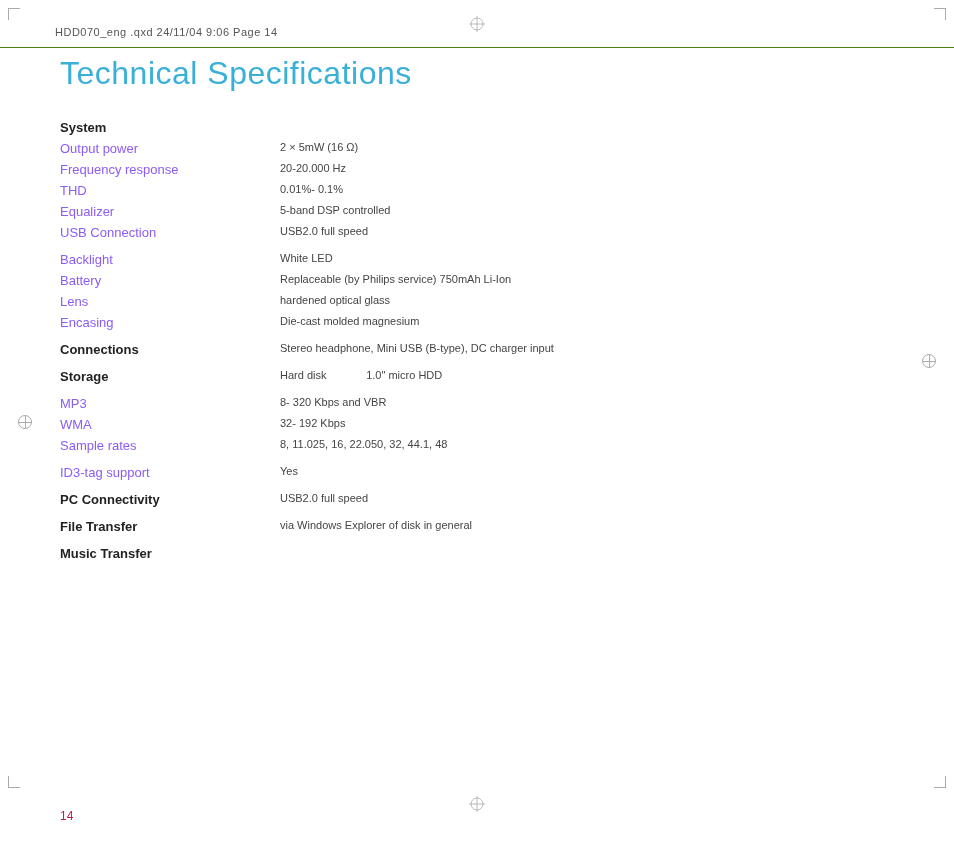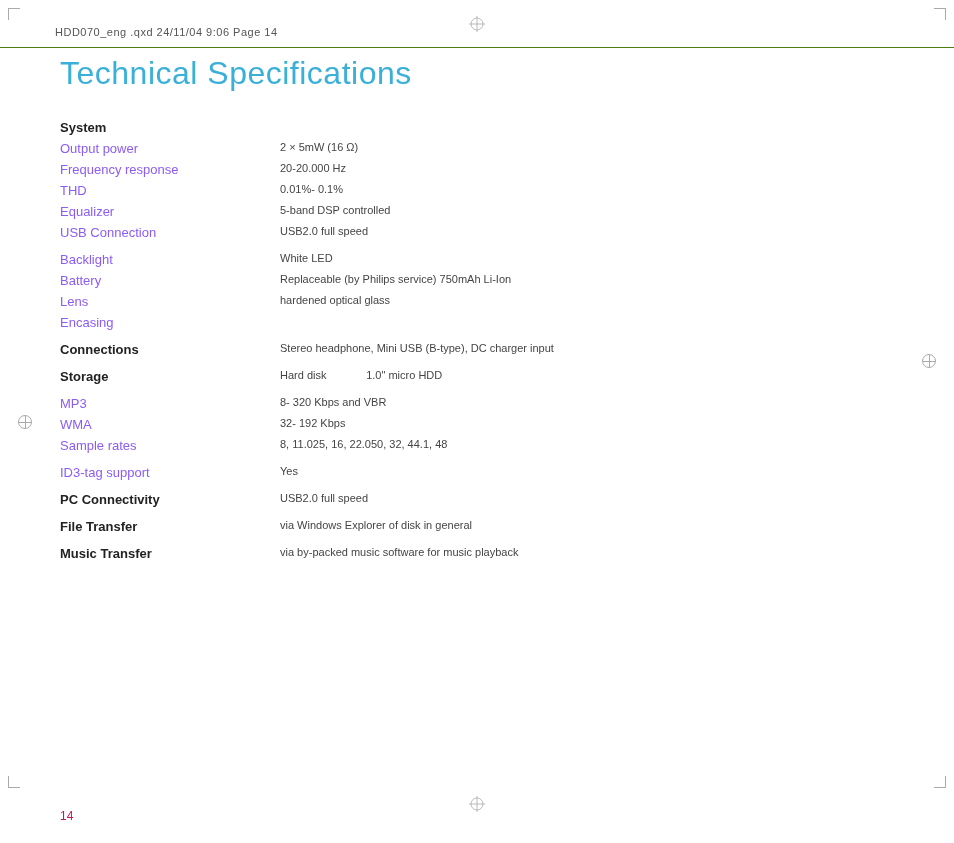--- a/index.html
+++ b/index.html
@@ -236,20 +236,21 @@
     <div class="spec-row">
       <div class="spec-label">Battery</div>
       <div class="spec-value">Replaceable (by Philips service) 750mAh Li-Ion</div>
     </div>
     <div class="spec-row">
       <div class="spec-label">Lens</div>
       <div class="spec-value">hardened optical glass</div>
     </div>
     <div class="spec-row">
       <div class="spec-label">Encasing</div>
+      <div class="spec-value">Die-cast molded magnesium</div>
     </div>
 
     <div class="section-gap"></div>
 
     <div class="spec-row">
       <div class="spec-label bold">Connections</div>
       <div class="spec-value">Stereo headphone, Mini USB (B-type),  DC charger input</div>
     </div>
 
     <div class="section-gap"></div>
@@ -292,21 +293,20 @@
 
     <div class="spec-row">
       <div class="spec-label bold">File Transfer</div>
       <div class="spec-value">via Windows Explorer of disk in general</div>
     </div>
 
     <div class="section-gap"></div>
 
     <div class="spec-row">
       <div class="spec-label bold">Music Transfer</div>
-      <div class="spec-value">via by-packed music software for music playback</div>
     </div>
 
   </div>
 </div>
 
 <div class="page-number">14</div>
 
 <div class="bottom-crosshair">
   <svg width="16" height="16" viewBox="0 0 16 16" fill="none" xmlns="http://www.w3.org/2000/svg">
     <circle cx="8" cy="8" r="6" stroke="#aaa" stroke-width="0.8"></circle>

